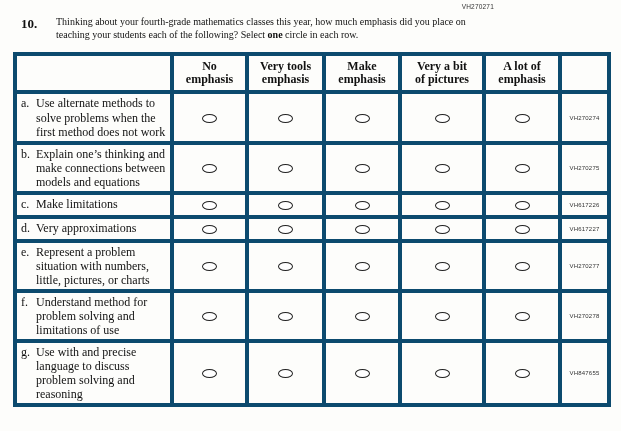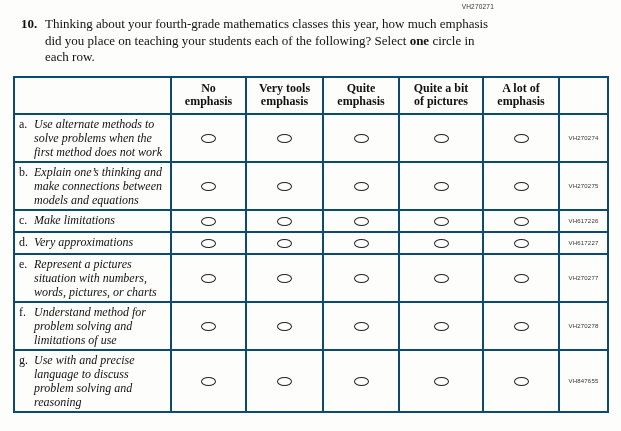--- a/index.html
+++ b/index.html
@@ -12,31 +12,31 @@
     overflow: hidden;
   }
   .page { position: relative; width: 504px; height: 431px; padding: 12px 13px 6px 13px; }
   .corner-code {
     position: absolute; top: 3px; right: 10px;
     font-family: "Liberation Sans", sans-serif;
     font-size: 6.5px; color: #333; letter-spacing: 0.2px;
   }
   .question { display: flex; margin: 4px 0 10px 8px; }
   .qnum { font-weight: bold; flex: 0 0 24px; font-size: 13px; line-height: 1.28; }
-  .qtext { font-size: 13px; line-height: 1.28; max-width: 470px; }
+  .qtext { font-size: 10px; line-height: 1.28; max-width: 470px; margin-left: 11px; }
   table { border-collapse: collapse; table-layout: fixed; width: 594px; }
-  th, td { border: 2px solid #0c4a6e; }
+  th, td { border: 4px solid #0c4a6e; }
   th {
     font-size: 12px; line-height: 1.12; font-weight: bold;
     text-align: center; vertical-align: middle; padding: 4px 1px;
   }
   td.label-cell { font-size: 12px; line-height: 1.17; padding: 2px 3px 2px 4px; vertical-align: top; }
   .label-inner { display: flex; }
   .row-letter { flex: 0 0 15px; }
-  .row-label { flex: 1; font-style: italic; }
+  .row-label { flex: 1; }
   td.oval-cell { text-align: center; vertical-align: middle; }
   .oval {
     display: inline-block; width: 15px; height: 9px;
     border: 1.3px solid #222; border-radius: 50%;
     background: #fff; cursor: pointer;
   }
   td.code-cell {
     font-family: "Liberation Sans", sans-serif;
     font-size: 6px; color: #333;
     text-align: center; vertical-align: middle; padding: 0 1px;
@@ -63,22 +63,22 @@
       <col style="width:76px">
       <col style="width:84px">
       <col style="width:76px">
       <col style="width:49px">
     </colgroup>
     <thead>
       <tr>
         <th></th>
         <th><span>No</span><br><span>emphasis</span></th>
         <th><span>Very tools</span><br><span>emphasis</span></th>
-        <th><span>Quite</span><br><span>emphasis</span></th>
-        <th><span>Quite a bit</span><br><span>of pictures</span></th>
+        <th><span>Make</span><br><span>emphasis</span></th>
+        <th><span>Very a bit</span><br><span>of pictures</span></th>
         <th><span>A lot of</span><br><span>emphasis</span></th>
         <th></th>
       </tr>
     </thead>
     <tbody>
 
       <tr>
         <td class="label-cell">
           <div class="label-inner">
             <span class="row-letter">a.</span>
@@ -135,21 +135,21 @@
         <td class="oval-cell"><span class="oval"></span></td>
         <td class="oval-cell"><span class="oval"></span></td>
         <td class="oval-cell"><span class="oval"></span></td>
         <td class="code-cell">VH617227</td>
       </tr>
 
       <tr>
         <td class="label-cell">
           <div class="label-inner">
             <span class="row-letter">e.</span>
-            <span class="row-label">Represent a pictures situation with numbers, words, pictures, or charts</span>
+            <span class="row-label">Represent a problem situation with numbers, little, pictures, or charts</span>
           </div>
         </td>
         <td class="oval-cell"><span class="oval"></span></td>
         <td class="oval-cell"><span class="oval"></span></td>
         <td class="oval-cell"><span class="oval"></span></td>
         <td class="oval-cell"><span class="oval"></span></td>
         <td class="oval-cell"><span class="oval"></span></td>
         <td class="code-cell">VH270277</td>
       </tr>
 

